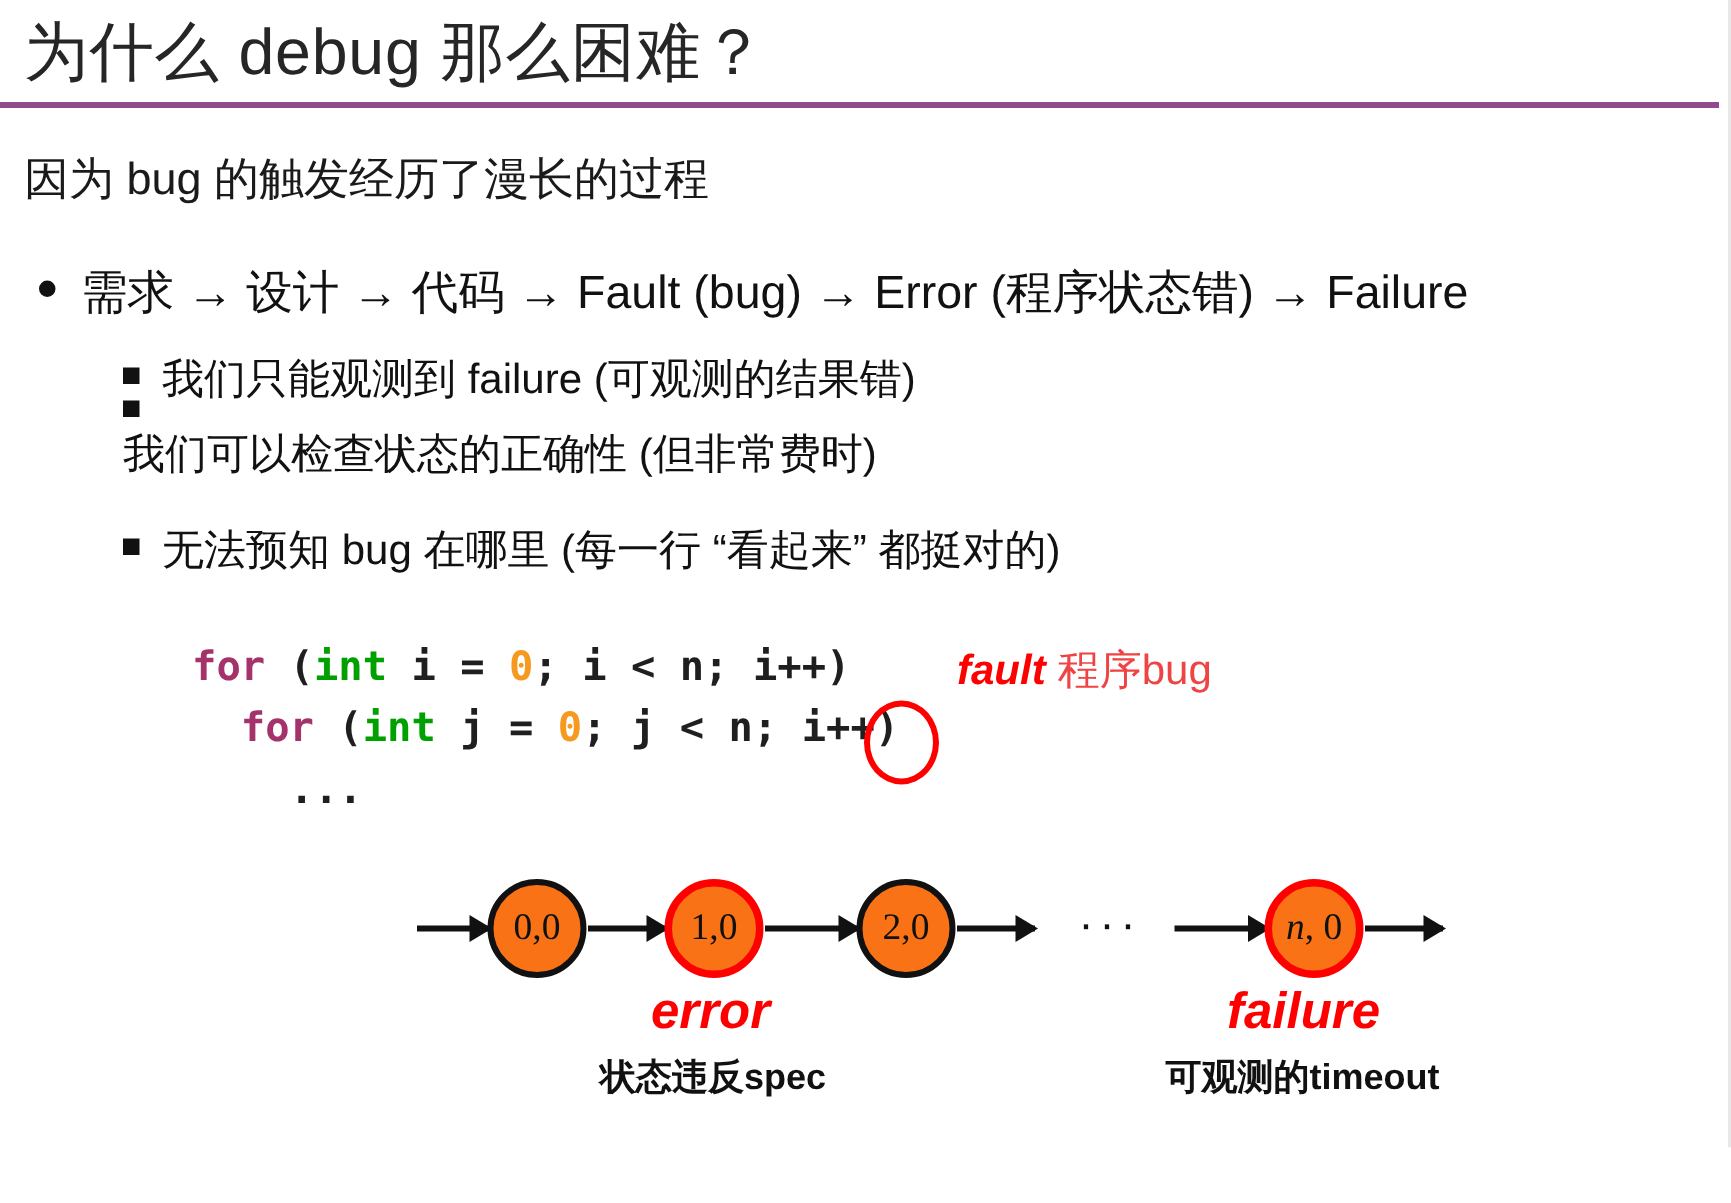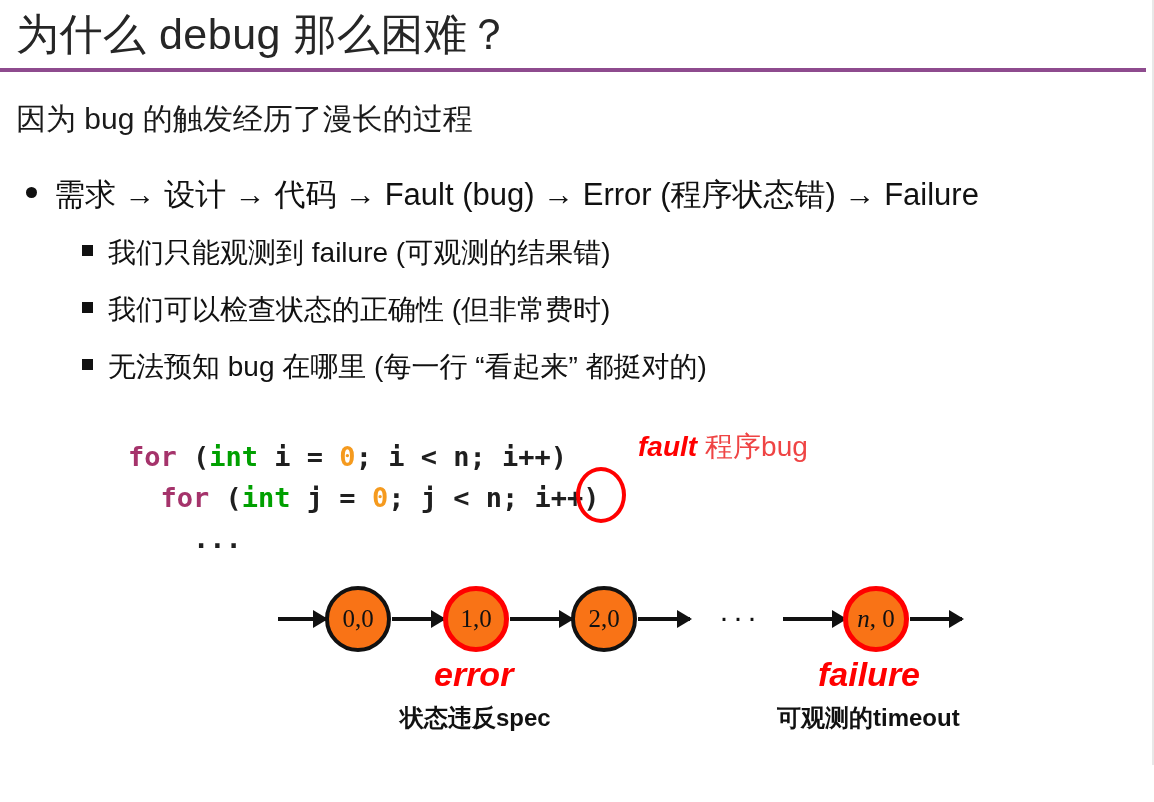--- a/index.html
+++ b/index.html
@@ -91,35 +91,34 @@
     display: inline-block;
     width: 11px;
     height: 11px;
     background: #111111;
     margin-right: 15px;
     position: relative;
     top: -6px;
     flex: none;
   }
   .b2-a { top: 234px; }
-  .b2-b { top: 291px; }
+  .b2-b { top: 273px; flex-direction: column; }
   .b2-c { top: 348px; }
 
   
   .code-block {
     position: absolute;
     left: 128px;
     top: 424px;
     font-family: "DejaVu Sans Mono", "Liberation Mono", monospace;
     font-size: 27px;
     font-weight: bold;
     line-height: 41px;
     color: #1a1a1a;
     white-space: pre;
-    margin-top: 12px;
   }
   .kw   { color: #a5336b; }
   .typ  { color: #00a000; }
   .num  { color: #f59a1e; }
   .plain{ color: #1f1f1f; }
 
   .fault-note {
     position: absolute;
     left: 638px;
     top: 428px;

